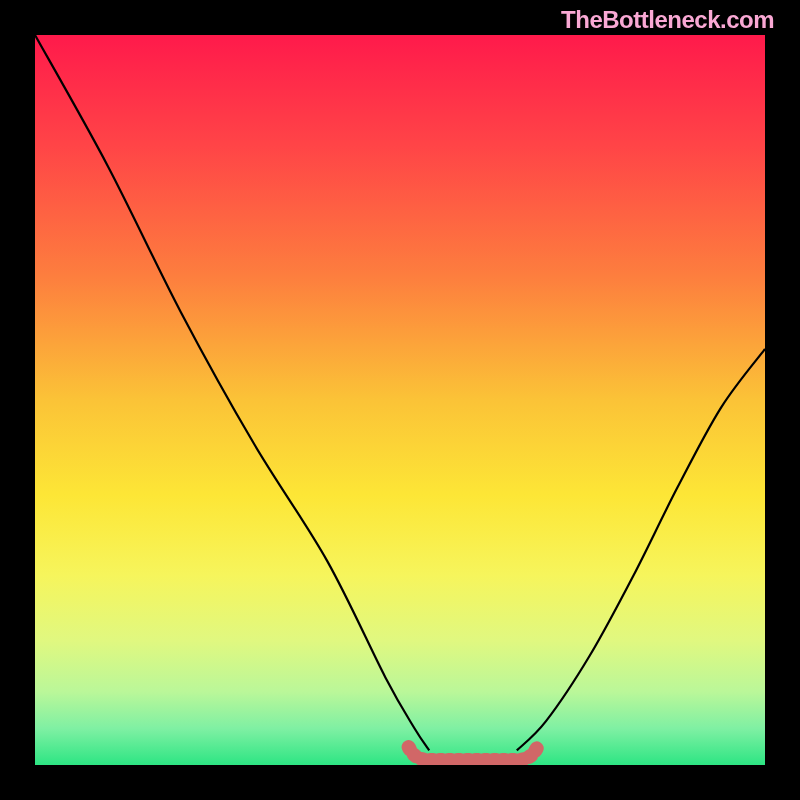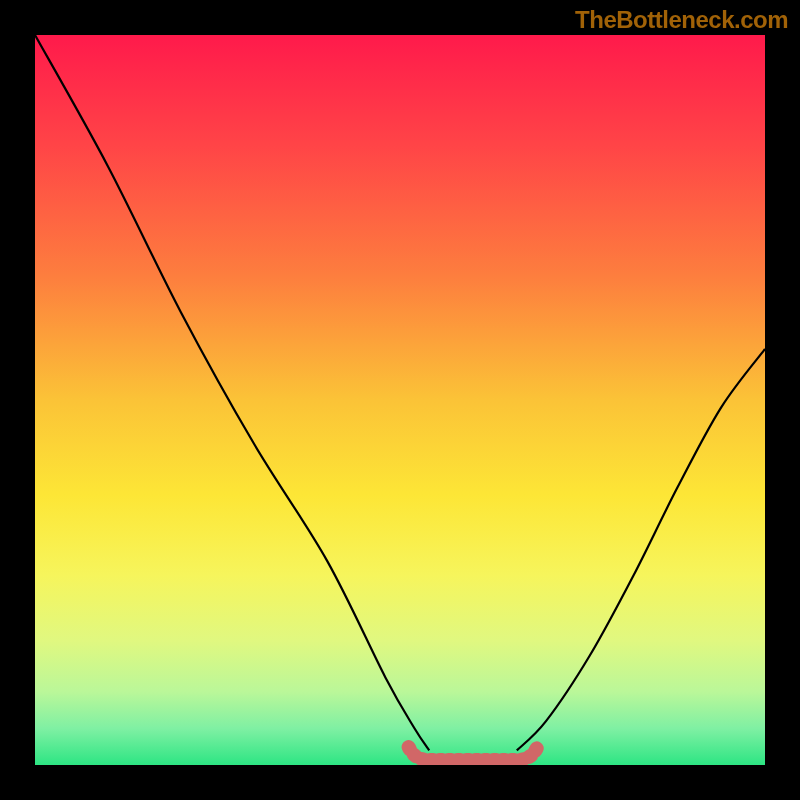--- a/index.html
+++ b/index.html
@@ -6,25 +6,25 @@
   body {
     width: 800px;
     height: 800px;
     background: #000;
     position: relative;
     overflow: hidden;
   }
   .watermark {
     position: absolute;
     top: 6px;
-    right: 12px;
+    right: 26px;
     font-family: Arial, Helvetica, sans-serif;
     font-size: 24px;
     font-weight: bold;
-    color: #a16207;
+    color: #f9a8d4;
     z-index: 10;
     letter-spacing: -0.5px;
   }
   .plot {
     position: absolute;
     top: 35px;
     left: 35px;
     width: 730px;
     height: 730px;
     overflow: hidden;

